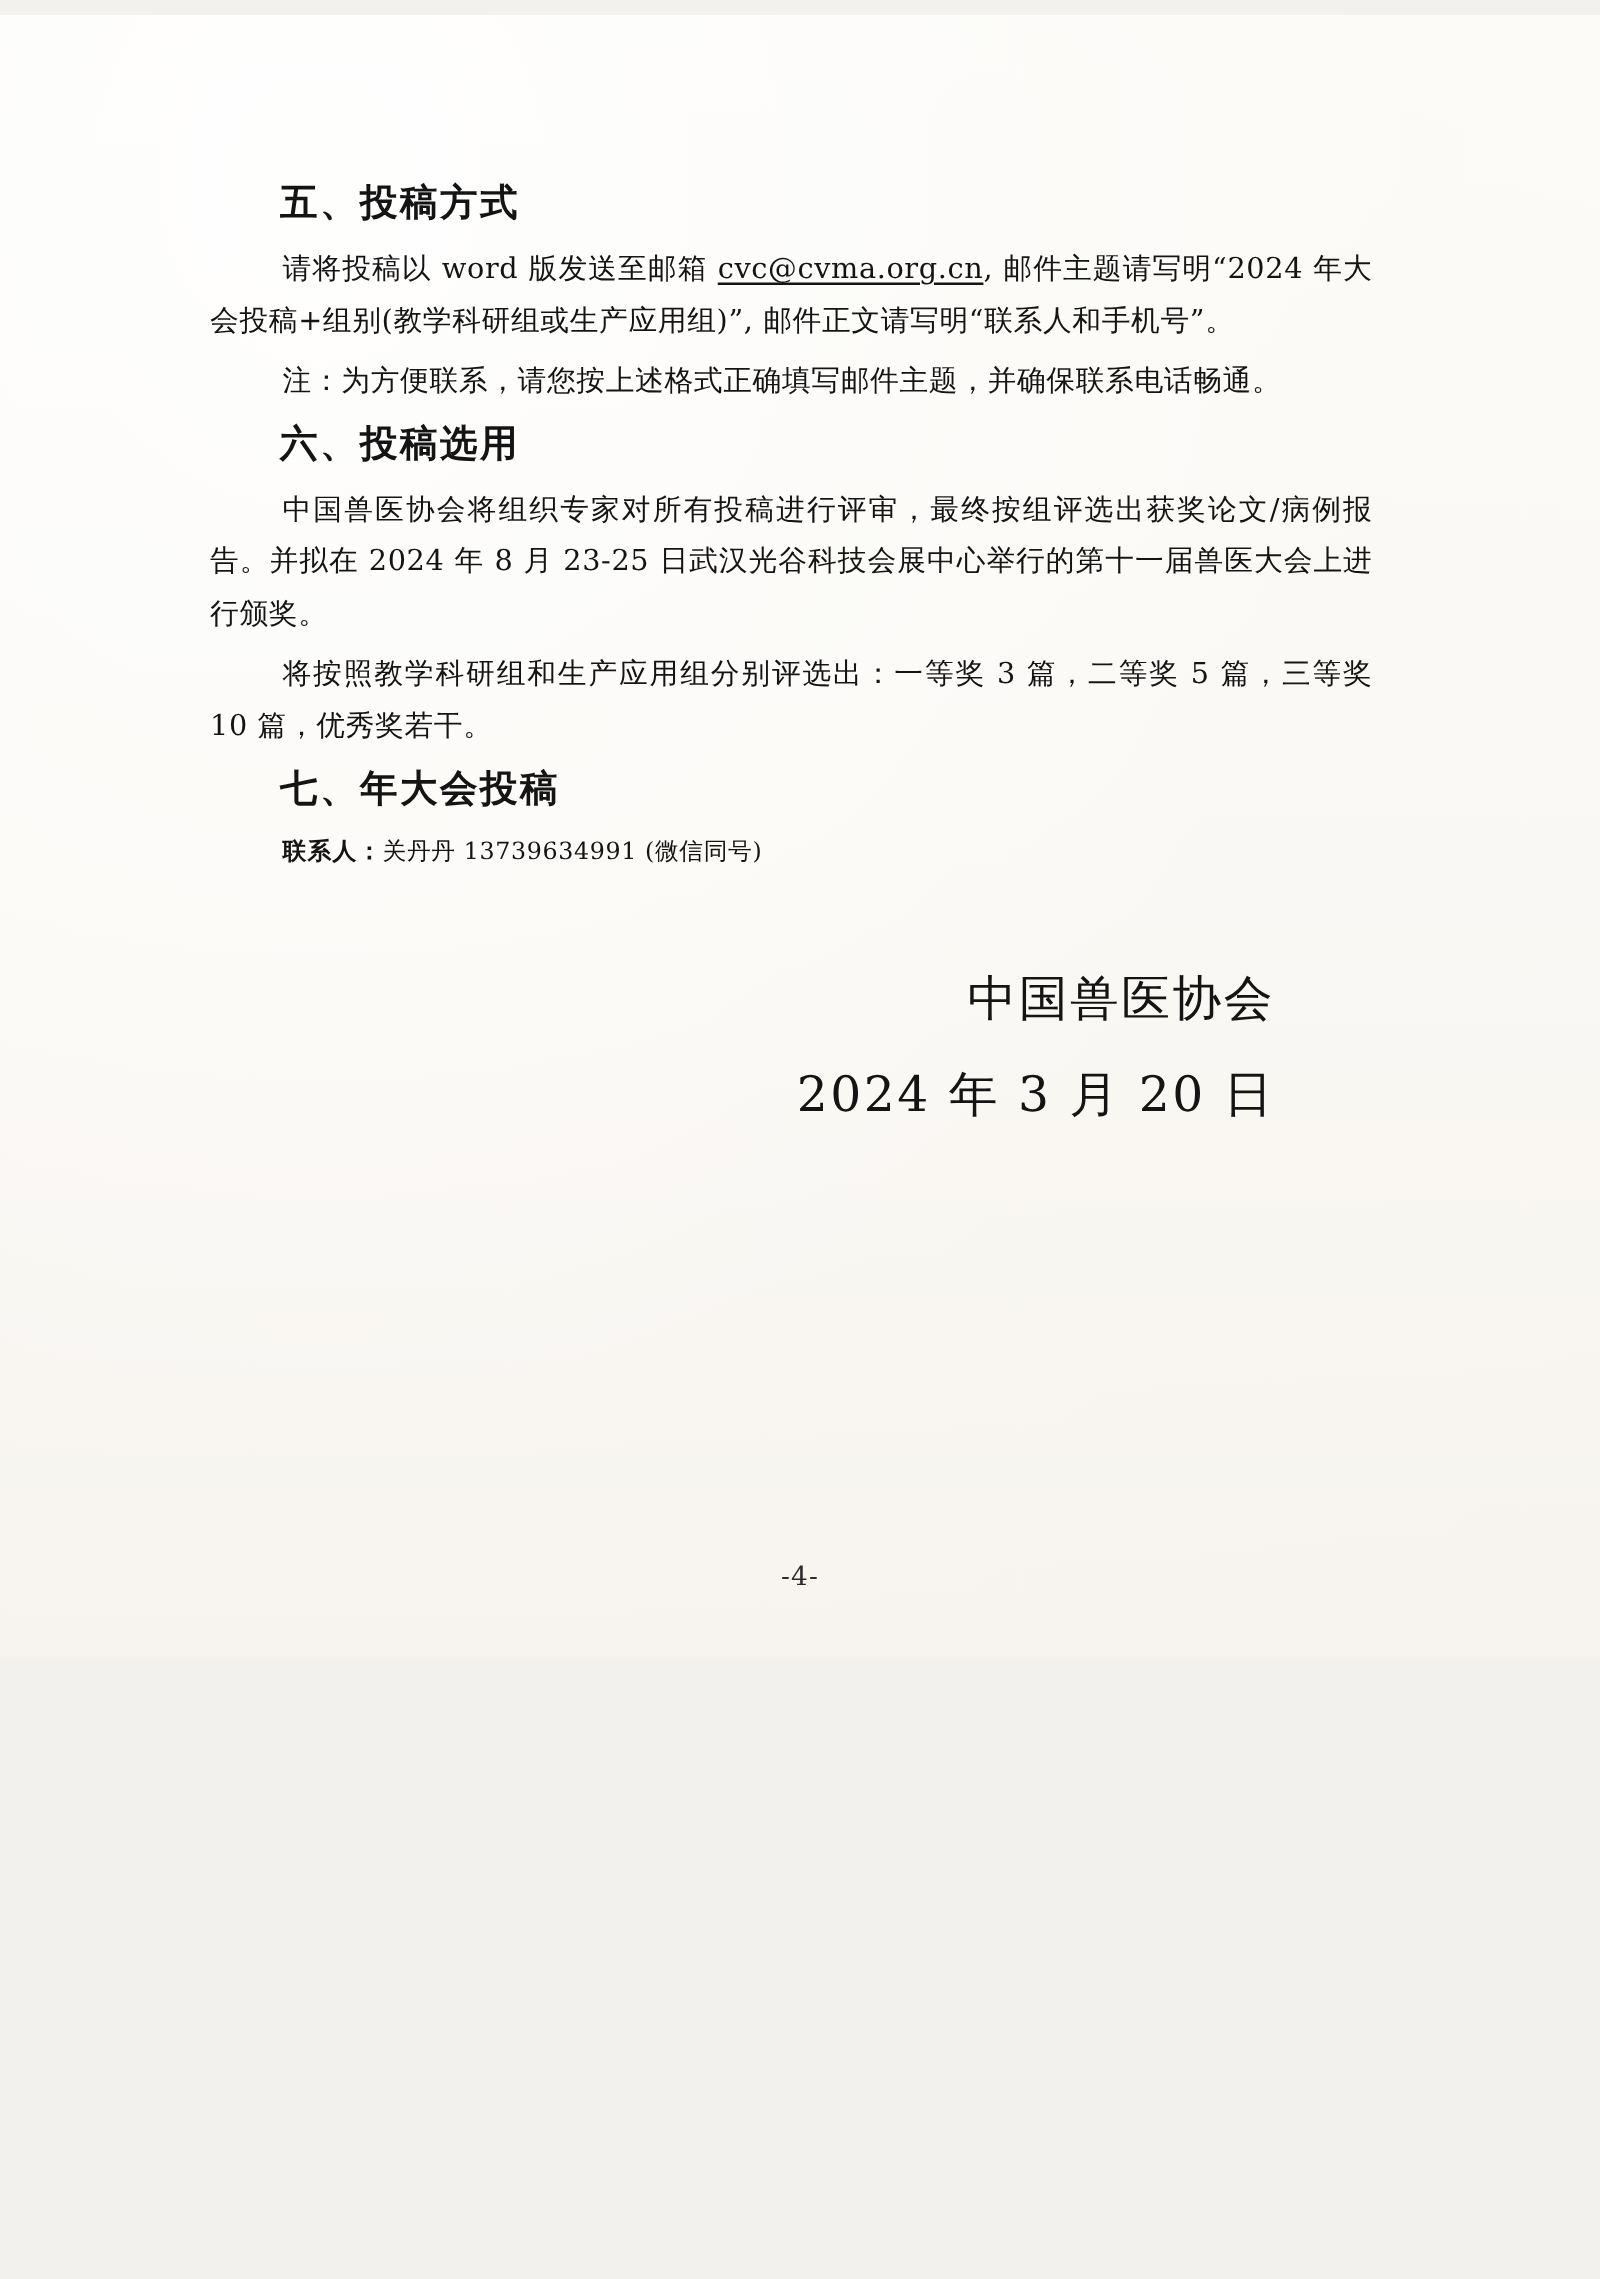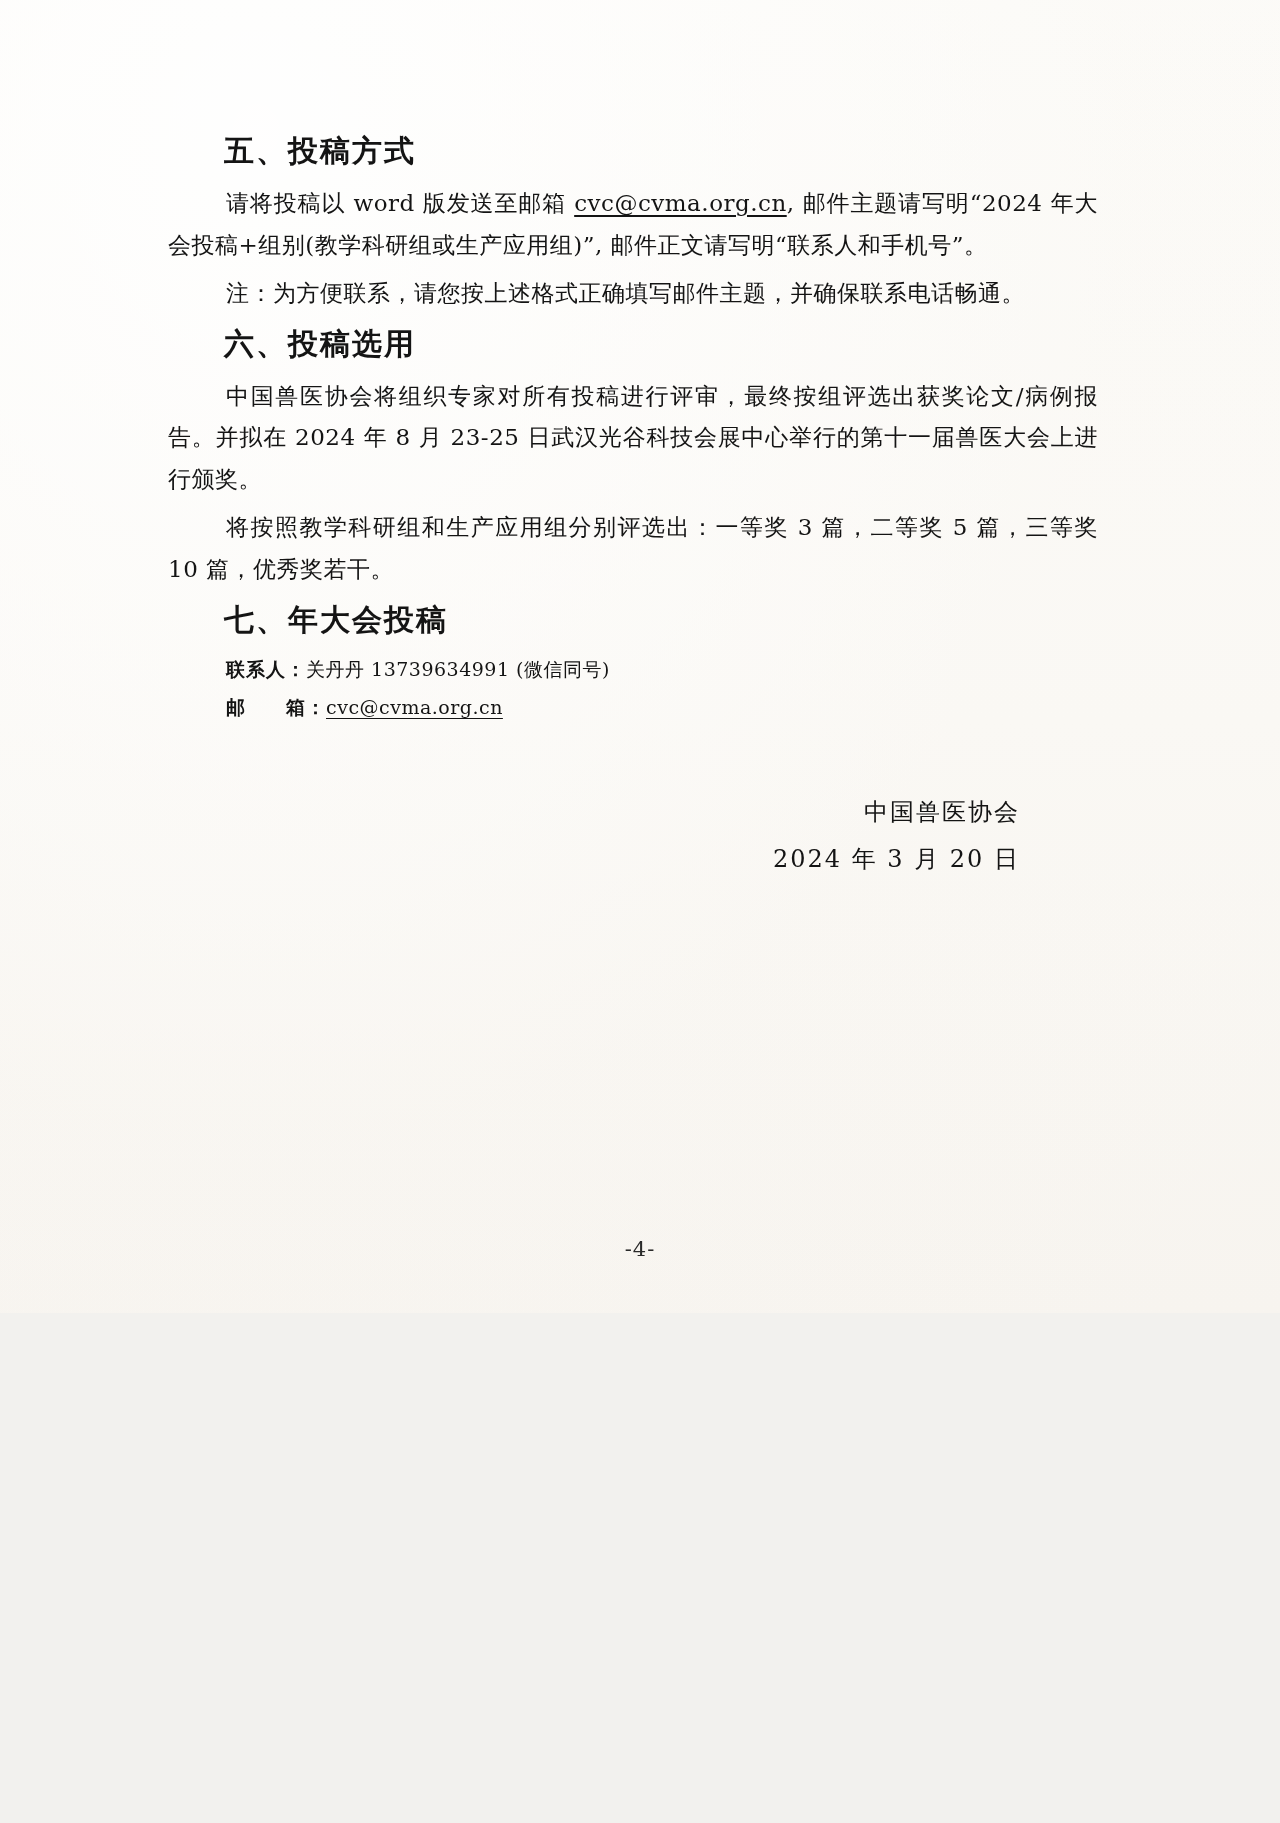--- a/index.html
+++ b/index.html
@@ -5,21 +5,21 @@
 <style>
   html, body {
     margin: 0;
     padding: 0;
     background: #f2f1ee;
   }
   .page {
     position: relative;
     width: 1280px;
     height: 1313px;
-    margin: 0 auto;
+    margin: 12px auto;
     background: #fbfaf7;
     box-sizing: border-box;
     overflow: hidden;
     font-family: "DejaVu Serif", "Liberation Serif", serif;
     color: #141414;
   }
   
   .page::before {
     content: "";
     position: absolute;
@@ -60,21 +60,21 @@
   .u {
     text-decoration: underline;
     text-underline-offset: 4px;
   }
   .signature {
     margin-top: 64px;
     text-align: right;
     padding-right: 78px;
   }
   .signature .line {
-    font-size: 24px;
+    font-size: 39px;
     line-height: 1.95;
     letter-spacing: 2px;
   }
   .contact-line {
     font-size: 19px;
     line-height: 1.82;
     margin: 0 0 4px 0;
     padding-left: 58px;
     letter-spacing: 0.5px;
   }
@@ -108,21 +108,20 @@
     <h2 class="section-title">六、投稿选用</h2>
 
     <p class="body indent"><span>中国兽医协会将组织专家对所有投稿进行评审，最终按组评选出获奖论文/病例报告。并拟在 2024 年 8 月 23-25 日武汉光谷科技会展中心举行的第十一届兽医大会上进行颁奖。</span></p>
 
     <p class="body indent"><span>将按照教学科研组和生产应用组分别评选出：一等奖 3 篇，二等奖 5 篇，三等奖 10 篇，优秀奖若干。</span></p>
 
     <h2 class="section-title">七、年大会投稿</h2>
 
     <p class="contact-line"><span class="contact-label">联系人：</span><span>关丹丹 13739634991 (微信同号)</span></p>
 
-    <p class="contact-line"><span class="contact-label">邮　　箱：</span><span class="u">cvc@cvma.org.cn</span></p>
 
     <div class="signature">
       <div class="line">中国兽医协会</div>
       <div class="line">2024 年 3 月 20 日</div>
     </div>
 
   </div>
 
   <div class="footer">
     <span>-4-</span>

